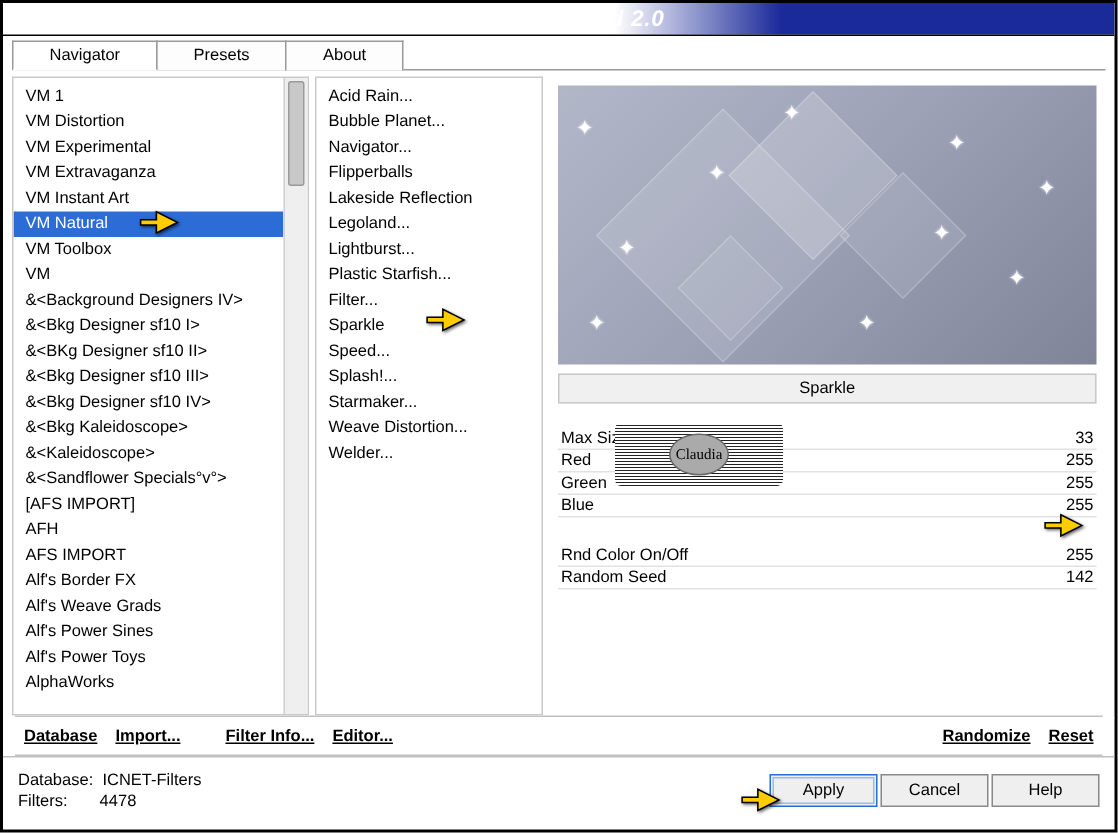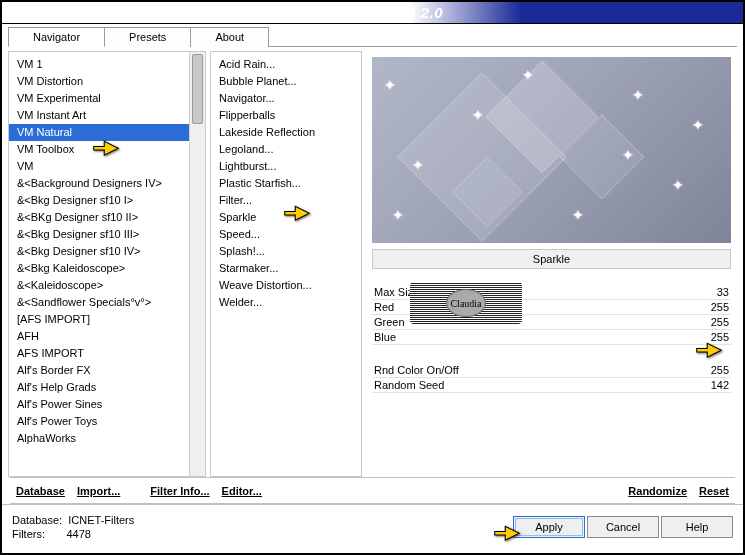--- a/index.html
+++ b/index.html
@@ -72,37 +72,38 @@
 </div>
 <div class="tabline"></div>
 
 <div class="main">
 
   <div class="col col1">
     <div class="listwrap" id="catlist">
         <div class="item">VM 1</div>
         <div class="item">VM Distortion</div>
         <div class="item">VM Experimental</div>
+        <div class="item">VM Extravaganza</div>
         <div class="item">VM Instant Art</div>
         <div class="item selected">VM Natural</div>
         <div class="item">VM Toolbox</div>
         <div class="item">VM</div>
         <div class="item">&amp;&lt;Background Designers IV&gt;</div>
         <div class="item">&amp;&lt;Bkg Designer sf10 I&gt;</div>
         <div class="item">&amp;&lt;BKg Designer sf10 II&gt;</div>
         <div class="item">&amp;&lt;Bkg Designer sf10 III&gt;</div>
         <div class="item">&amp;&lt;Bkg Designer sf10 IV&gt;</div>
         <div class="item">&amp;&lt;Bkg Kaleidoscope&gt;</div>
         <div class="item">&amp;&lt;Kaleidoscope&gt;</div>
         <div class="item">&amp;&lt;Sandflower Specials°v°&gt;</div>
         <div class="item">[AFS IMPORT]</div>
         <div class="item">AFH</div>
         <div class="item">AFS IMPORT</div>
         <div class="item">Alf's Border FX</div>
-        <div class="item">Alf's Help Grads</div>
+        <div class="item">Alf's Weave Grads</div>
         <div class="item">Alf's Power Sines</div>
         <div class="item">Alf's Power Toys</div>
         <div class="item">AlphaWorks</div>
       </div>
     <div class="scrollbar">
       <div class="thumb"></div>
     </div>
   </div>
 
   <div class="col col2" id="filterlist">

